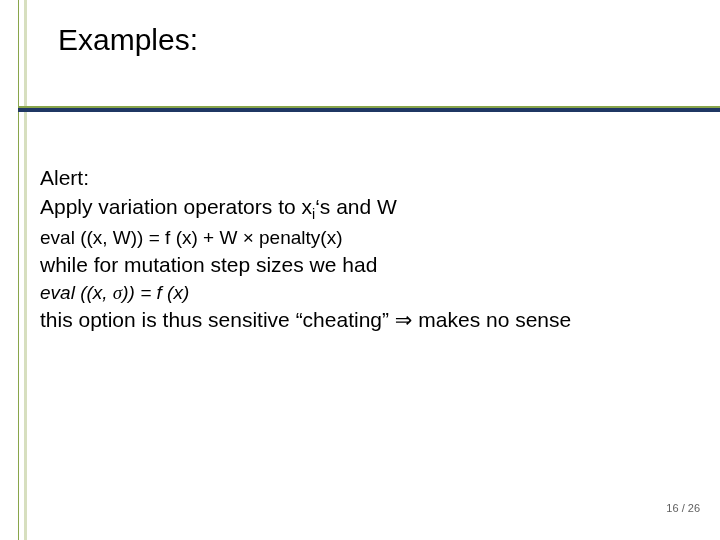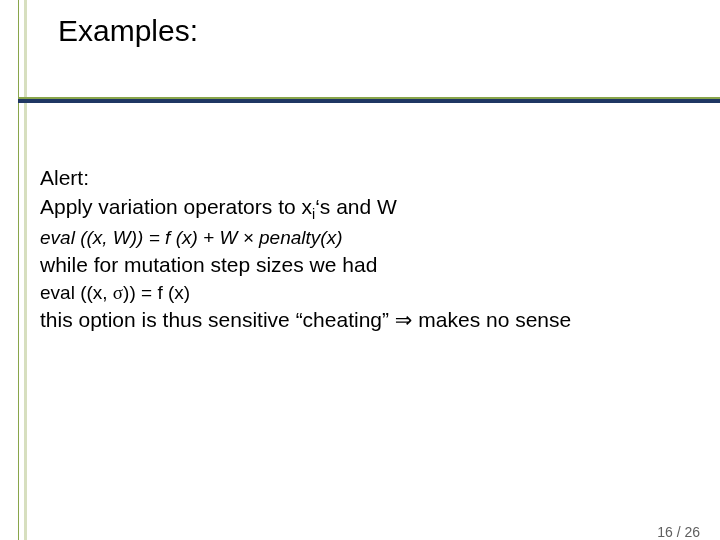--- a/index.html
+++ b/index.html
@@ -1,30 +1,30 @@
 <!DOCTYPE html>
 <html><head>
 <meta charset="utf-8">
 <style>
   html,body{margin:0;padding:0;width:720px;height:540px;font-family:Arial,Helvetica,sans-serif;background:#fff;color:#000}
   .slide{position:relative;width:720px;height:540px;box-sizing:border-box}
   .left-rule{position:absolute;left:18px;top:0;bottom:0;width:5px;border-left:1px solid #89a54b;border-right:3px solid #d7dfbf}
-  .topbox{position:absolute;left:18px;right:16px;top:7px;height:90px}
+  .topbox{position:absolute;left:18px;right:16px;top:16px;height:90px}
   .topbox-border{position:absolute;left:0;right:-16px;bottom:-6px;height:6px}
   .topbox-border .green{position:absolute;left:0;right:0;top:0;height:2px;background:#89a54b}
   .topbox-border .navy{position:absolute;left:0;right:0;top:2px;height:4px;background:#1f3763}
   .title{position:absolute;left:40px;top:6px;font-size:30px;line-height:1.18}
   .body{position:absolute;left:40px;right:24px;top:134px;font-size:21px;line-height:1.38}
   .body .row{position:relative;padding-left:0}
   .alert{margin-top:30px}
-  .indent{padding-left:36px;font-style:italic;font-size:19px}
-  .indent2{padding-left:36px;font-size:19px}
+  .indent{padding-left:36px;font-size:19px}
+  .indent2{padding-left:36px;font-style:italic;font-size:19px}
   .sub{font-size:0.68em;vertical-align:sub}
   .sym{font-family:'Times New Roman',serif}
-  .pgnum{position:absolute;right:20px;bottom:0;font-size:14px;color:#5f5f5f}
+  .pgnum{position:absolute;right:20px;bottom:26px;font-size:11px;color:#5f5f5f}
 </style>
 </head>
 <body>
 
 <div class="slide">
   <div class="left-rule"></div>
 
   <div class="topbox">
     <div class="title">
       <div>Examples:</div>

